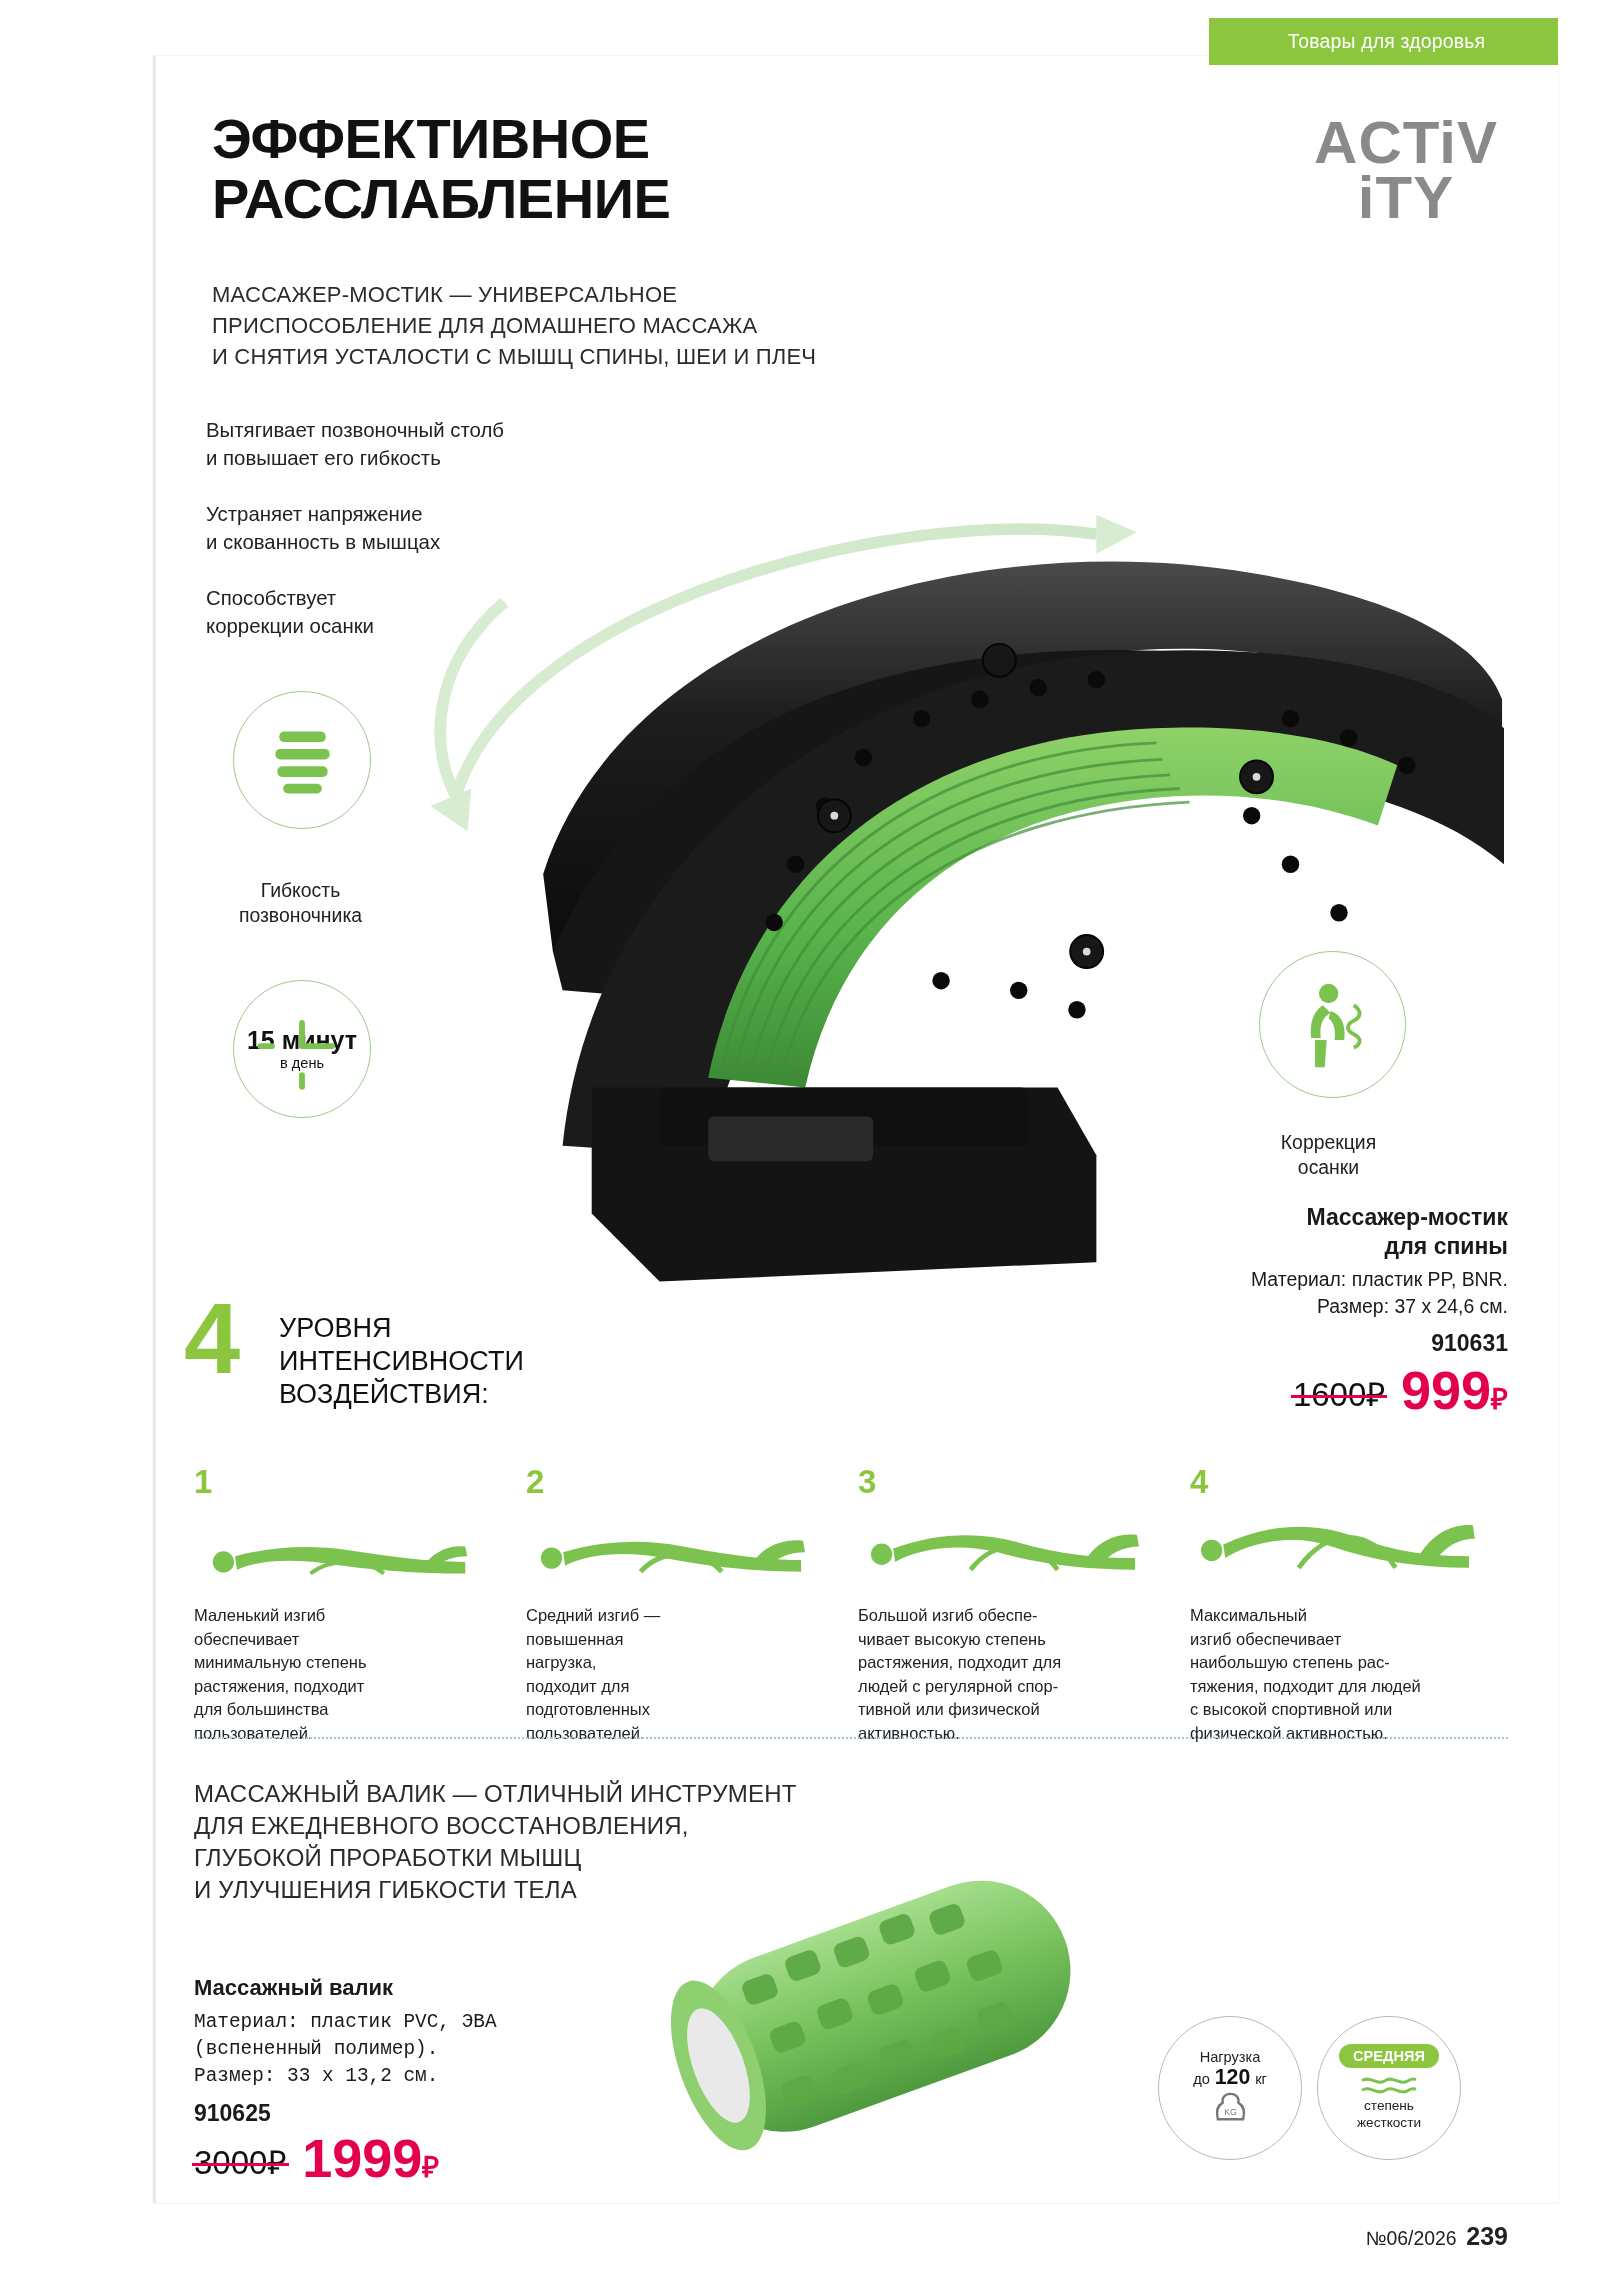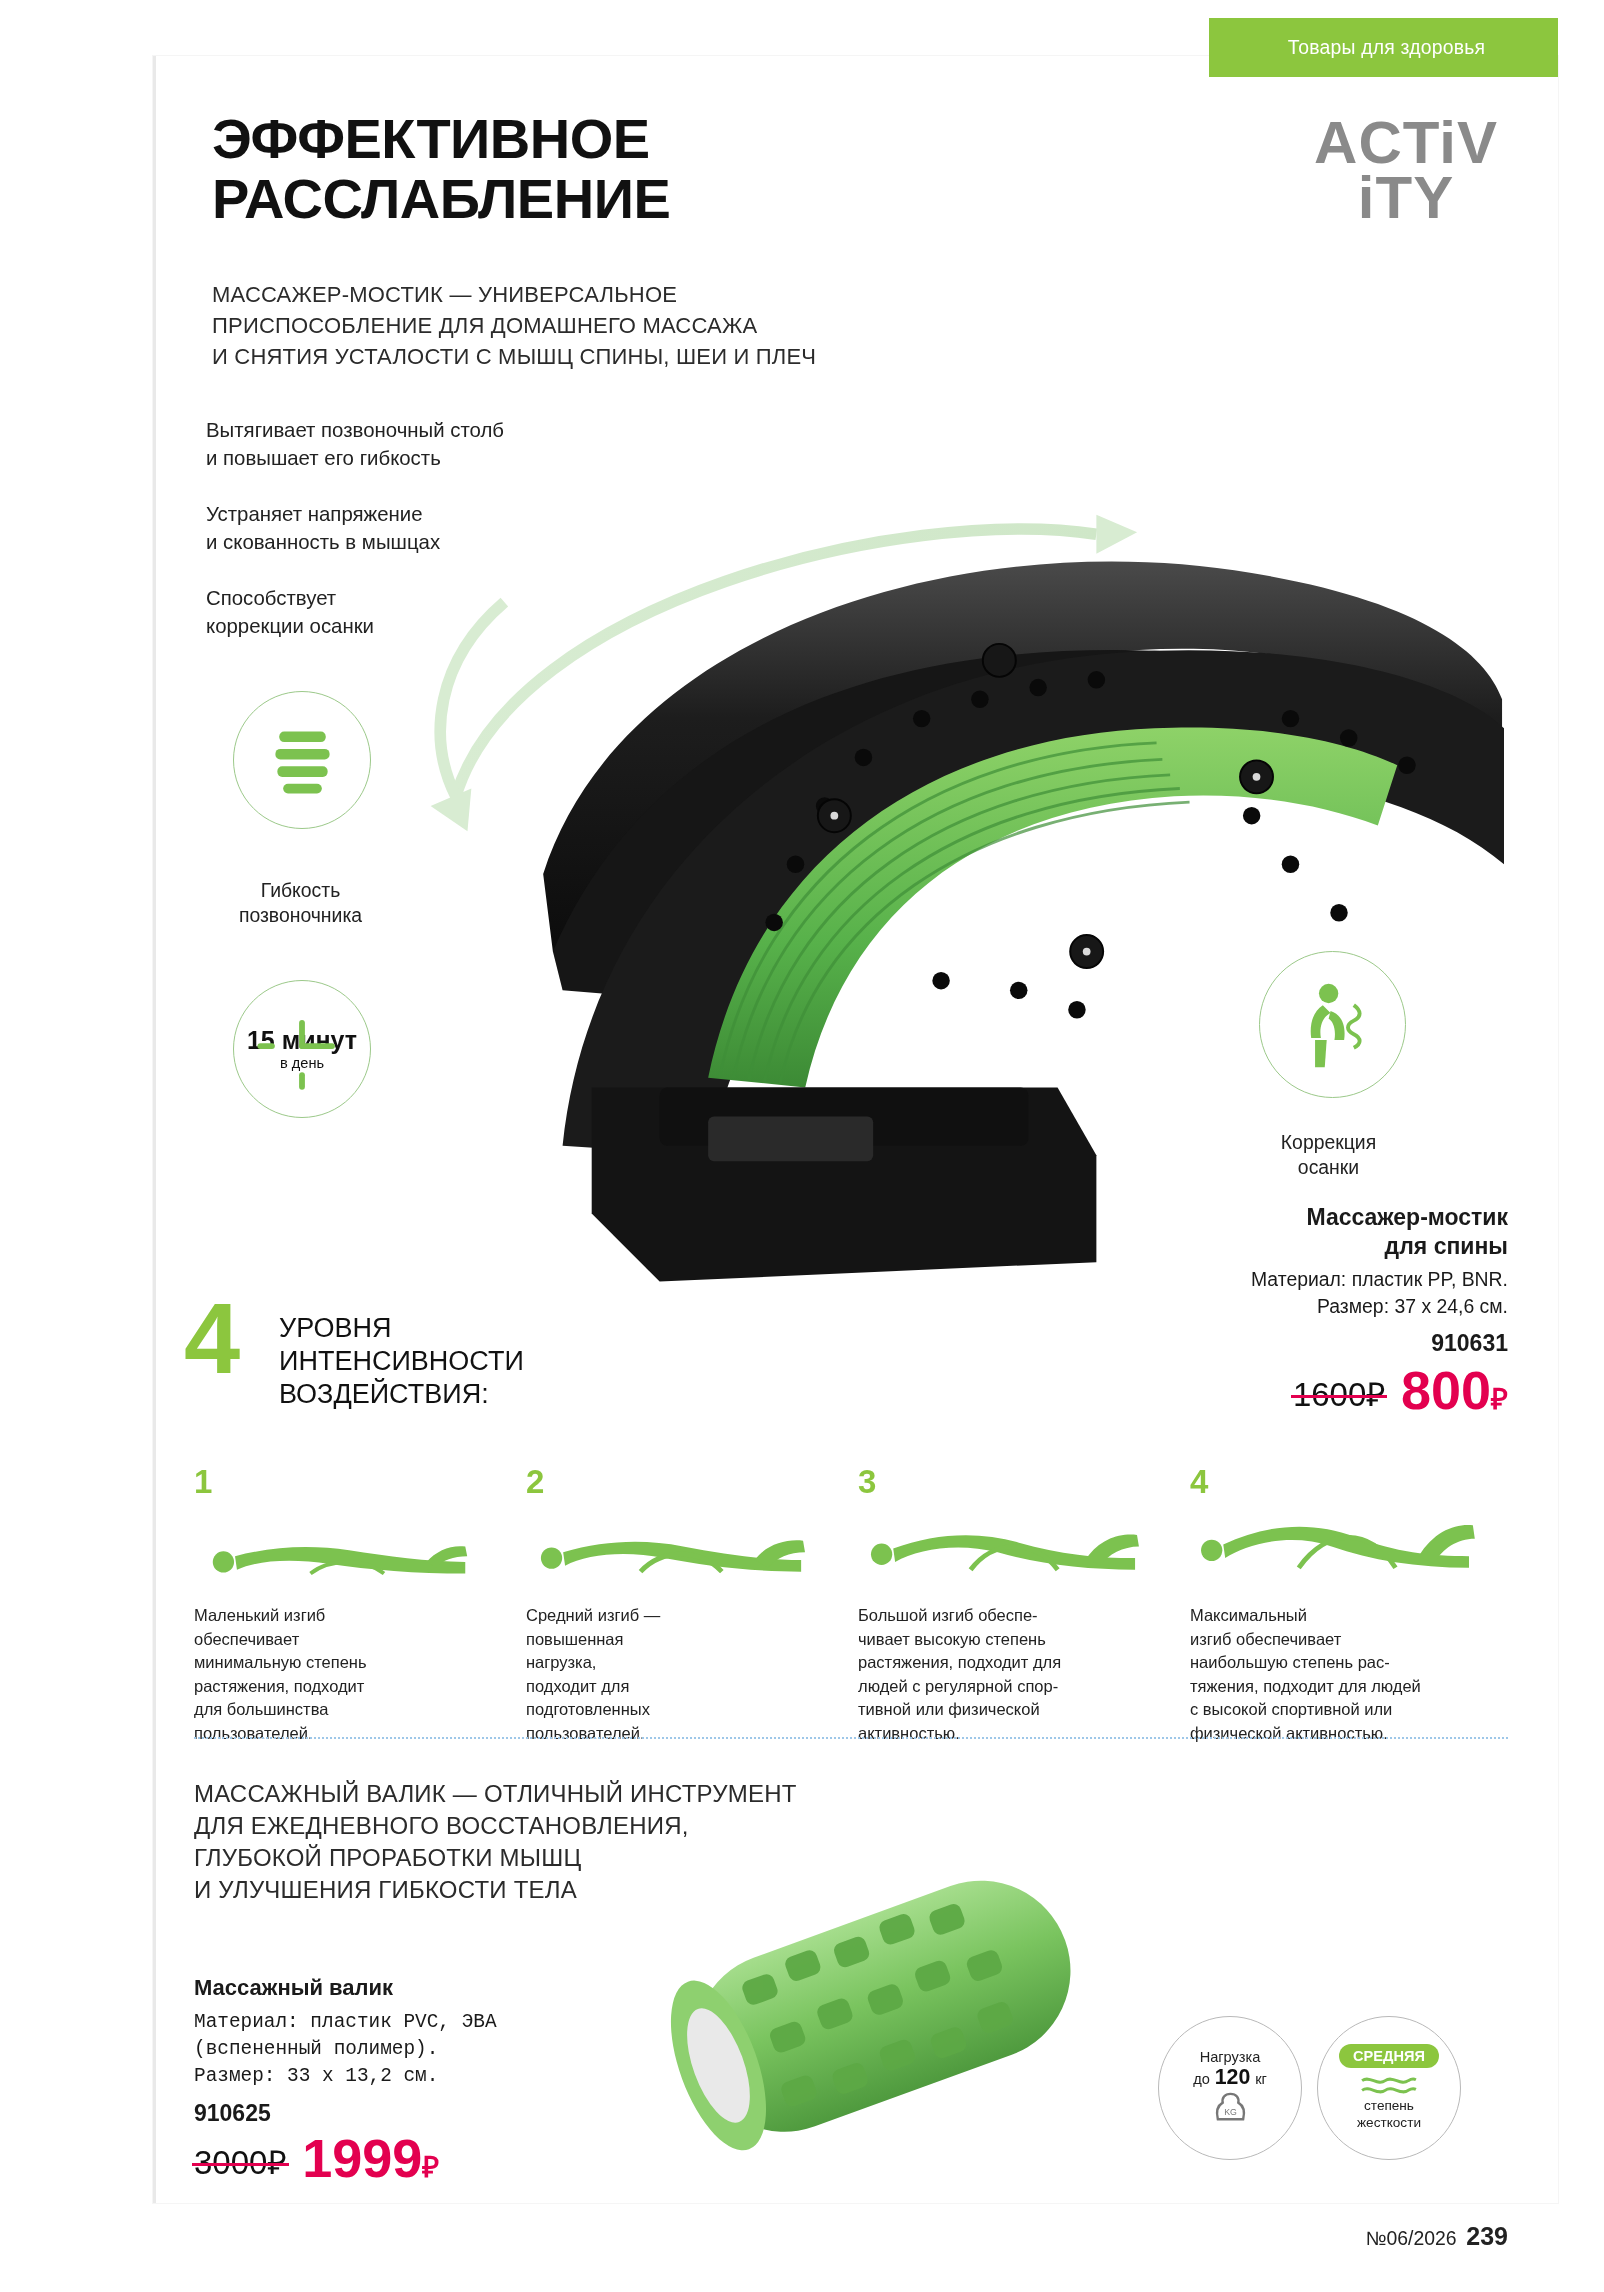--- a/index.html
+++ b/index.html
@@ -32,21 +32,21 @@
     background:#e9e9e9;
   }
   
   .cat-tab {
     position:absolute; right:47px; top:17.5px;
     background:#8cc63e;
     color:#ffffff;
     font-size:19.4px;
     letter-spacing:0.2px;
     padding:11.6px 27px 11.6px 33px;
-    height:59px;
+    height:47px;
     display:flex; align-items:center;
     min-width:349px;
     justify-content:center;
   }
   
   .headline {
     position:absolute; left:212px; top:109px;
     font-size:56px; line-height:1.08; font-weight:bold;
     letter-spacing:-0.5px;
     color:#111;
@@ -329,21 +329,21 @@
 осанки</div>
 
   <div class="prod1">
     <div class="pname">Массажер-мостик
 для спины</div>
     <div class="pmat">Материал: пластик PP, BNR.
 Размер: 37 х 24,6 см.</div>
     <div class="pcode">910631</div>
     <div class="price-row">
       <span class="old-price">1600₽</span>
-      <span class="new-price"><span>800</span><span class="cur">₽</span></span>
+      <span class="new-price"><span>999</span><span class="cur">₽</span></span>
     </div>
   </div>
 
   <div class="big4">4</div>
   <div class="lvl-head">УРОВНЯ
 ИНТЕНСИВНОСТИ
 ВОЗДЕЙСТВИЯ:</div>
 
   <div class="levels">
     <div class="lvl">

